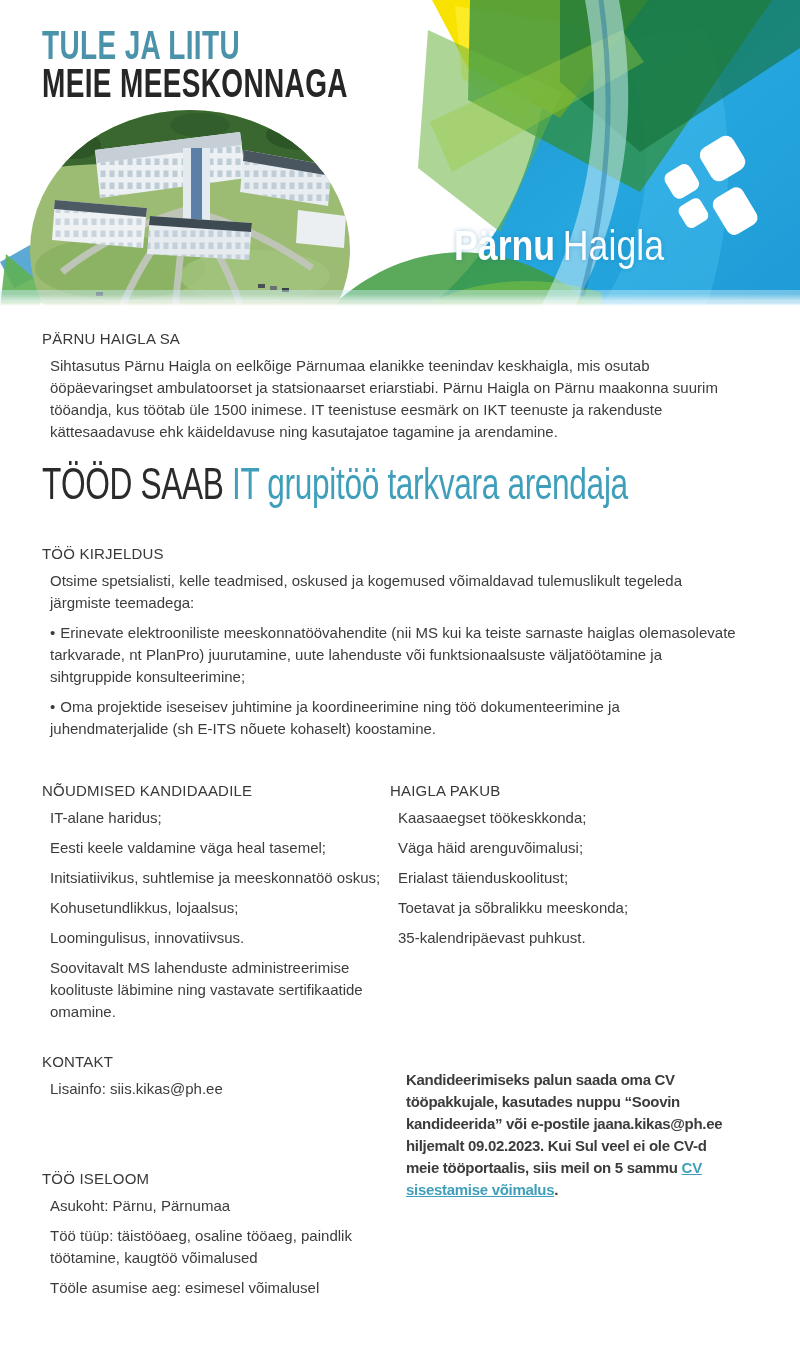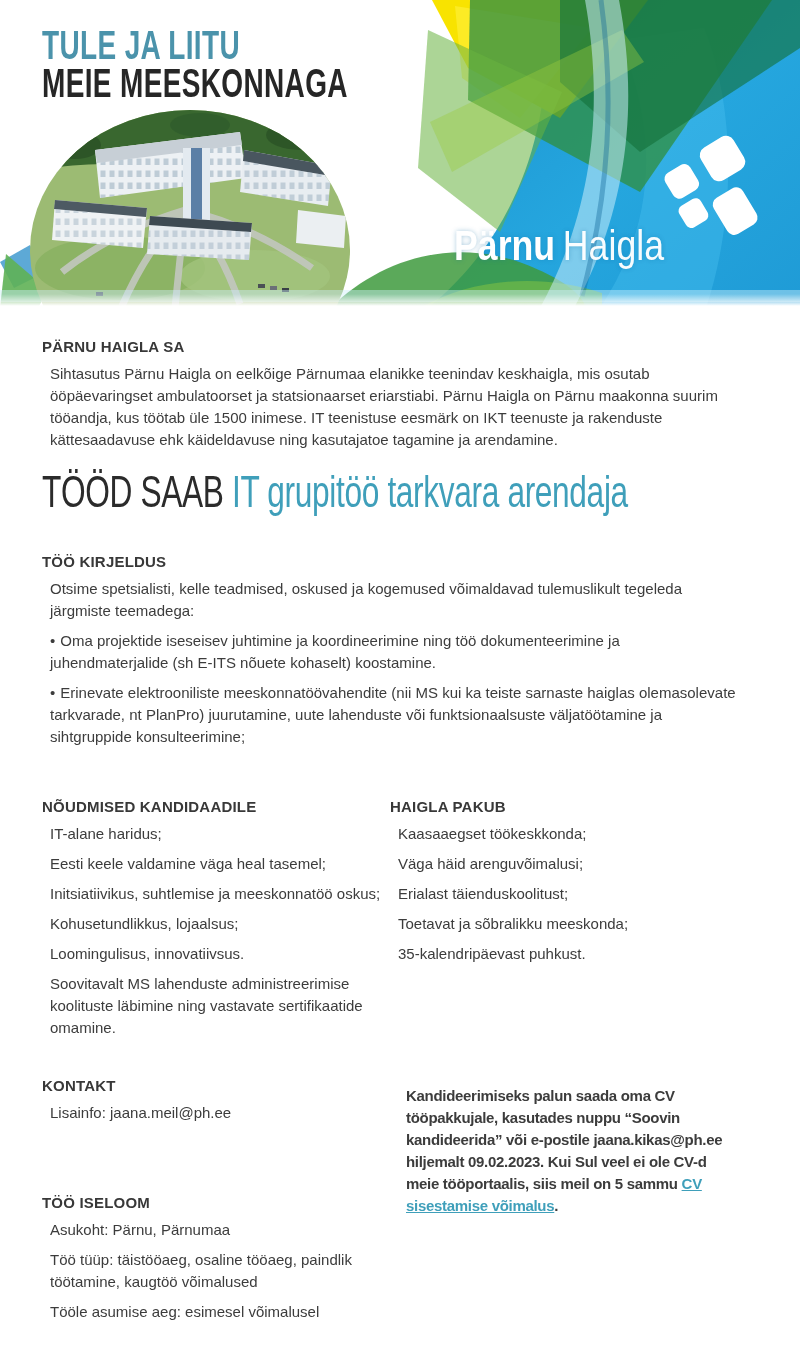--- a/index.html
+++ b/index.html
@@ -25,21 +25,21 @@
     position:absolute; left:454px; top:222px;
     font-size:42px; color:#ffffff; white-space:nowrap;
     transform:scaleX(.85); transform-origin:left top;
     text-shadow:0 0 6px rgba(20,110,160,.35);
   }
   .logo-text .b { font-weight:700; }
   .logo-text .l { font-weight:400; opacity:.96; margin-left:9px; }
 
   
   .content { padding:22px 55px 120px 42px; }
-  .sec-heading { font-size:15px; font-weight:700; color:#383838; margin:8px 0 2px 0; letter-spacing:.2px; }
+  .sec-heading { font-size:15px; font-weight:400; color:#383838; margin:0 0 2px 0; letter-spacing:.2px; }
   p.line, .list p { font-size:15px; line-height:22px; margin:8px; color:#3c3c3c; }
   .company-desc { margin-top:16px; }
 
   .job-title {
     margin:16px 0 0 0; white-space:nowrap;
     font-size:44px; font-weight:400; letter-spacing:-.5px; color:#2b2b2b;
     transform:scaleX(.72); transform-origin:left top;
   }
   .job-title .teal { color:#3f9fba; }
 
@@ -161,23 +161,23 @@
   <p class="line company-desc">Sihtasutus Pärnu Haigla on eelkõige Pärnumaa elanikke teenindav keskhaigla, mis osutab ööpäevaringset ambulatoorset ja statsionaarset eriarstiabi. Pärnu Haigla on Pärnu maakonna suurim tööandja, kus töötab üle 1500 inimese. IT teenistuse eesmärk on IKT teenuste ja rakenduste kättesaadavuse ehk käideldavuse ning kasutajatoe tagamine ja arendamine.</p>
 
   <h1 class="job-title"><span>TÖÖD SAAB </span><span class="teal">IT grupitöö tarkvara arendaja</span></h1>
 
   <div class="section-desc">
     <h3 class="sec-heading">TÖÖ KIRJELDUS</h3>
     <p class="line">Otsime spetsialisti, kelle teadmised, oskused ja kogemused võimaldavad tulemuslikult tegeleda järgmiste teemadega:</p>
     <div class="list">
 
 
+        <p class="line"><span class="bullet">•</span><span>Erinevate elektrooniliste meeskonnatöövahendite (nii MS kui ka teiste sarnaste haiglas olemasolevate tarkvarade, nt PlanPro) juurutamine, uute lahenduste või funktsionaalsuste väljatöötamine ja sihtgruppide konsulteerimine;</span></p>
+
         <p class="line"><span class="bullet">•</span><span>Oma projektide iseseisev juhtimine ja koordineerimine ning töö dokumenteerimine ja juhendmaterjalide (sh E-ITS nõuete kohaselt) koostamine.</span></p>
-
-        <p class="line"><span class="bullet">•</span><span>Erinevate elektrooniliste meeskonnatöövahendite (nii MS kui ka teiste sarnaste haiglas olemasolevate tarkvarade, nt PlanPro) juurutamine, uute lahenduste või funktsionaalsuste väljatöötamine ja sihtgruppide konsulteerimine;</span></p>
       </div>
   </div>
 
   <div class="cols">
     <div>
       <h3 class="sec-heading">NÕUDMISED KANDIDAADILE</h3>
       <div class="list">
 
       <p class="line">IT-alane haridus;</p>
           <p class="line">Eesti keele valdamine väga heal tasemel;</p>
@@ -197,21 +197,21 @@
           <p class="line">Toetavat ja sõbralikku meeskonda;</p>
           <p class="line">35-kalendripäevast puhkust.</p>
         </div>
     </div>
   </div>
 
   <div class="cols2">
     <div>
       <div class="kontakt-block">
         <h3 class="sec-heading">KONTAKT</h3>
-        <p class="line">Lisainfo: jaana.meil@ph.ee</p>
+        <p class="line">Lisainfo: siis.kikas@ph.ee</p>
       </div>
       <div class="iseloom">
         <h3 class="sec-heading">TÖÖ ISELOOM</h3>
         <div class="list">
 
         <p class="line">Asukoht: Pärnu, Pärnumaa</p>
             <p class="line">Töö tüüp: täistööaeg, osaline tööaeg, paindlik töötamine, kaugtöö võimalused</p>
             <p class="line">Tööle asumise aeg: esimesel võimalusel</p>
           </div>
       </div>

